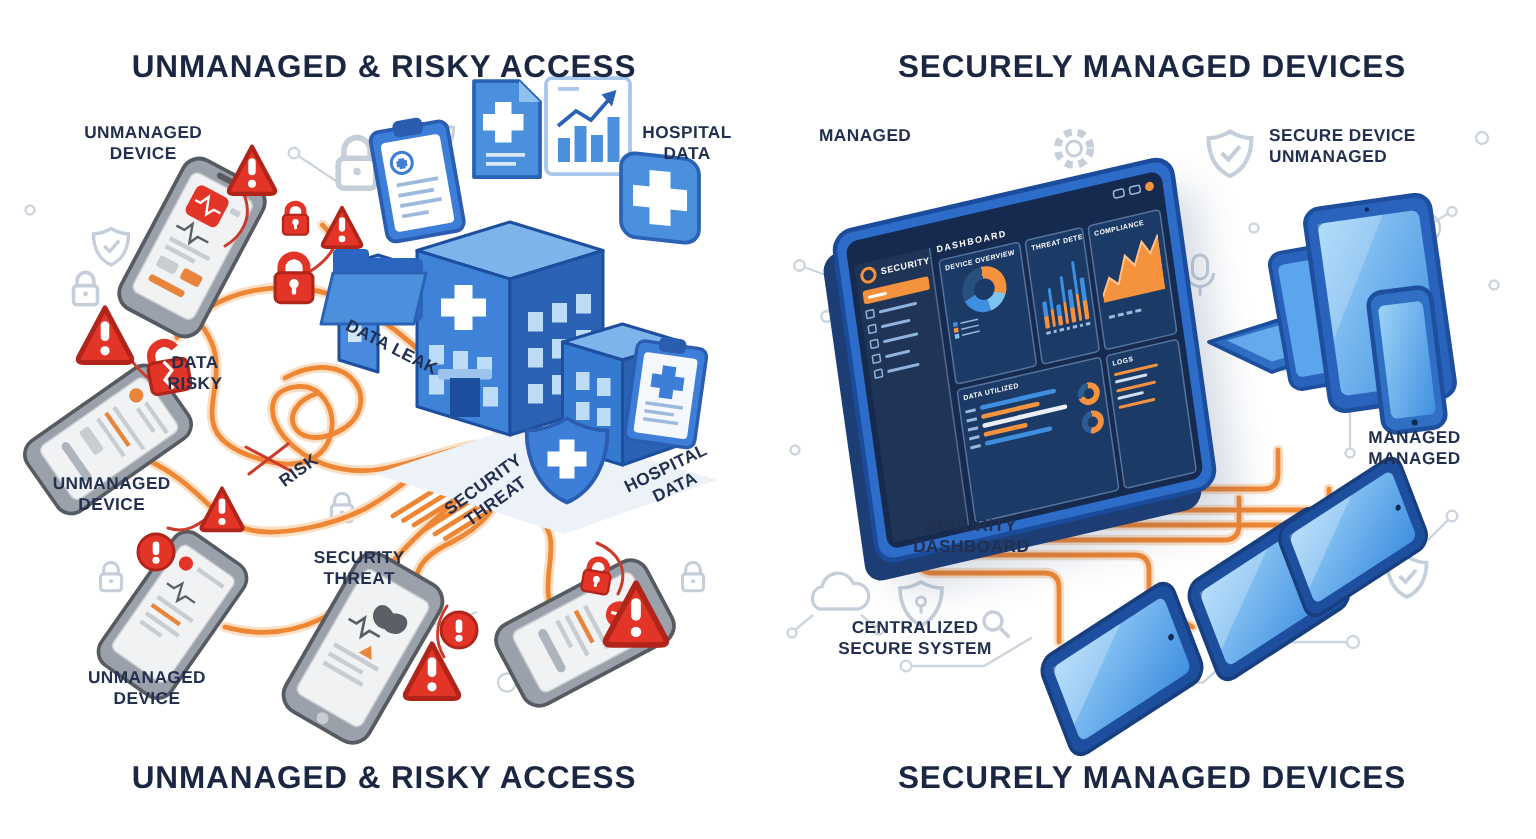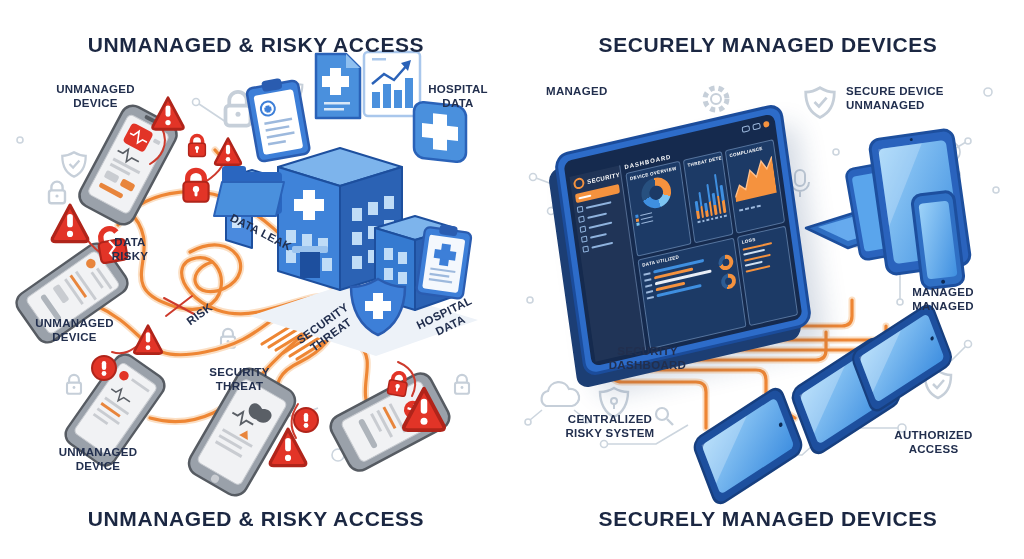--- a/index.html
+++ b/index.html
@@ -648,20 +648,16 @@
 <div class="lbl" style="left:590px;top:345px;width:115px">
   <span>SECURITY</span>
       <span>DASHBOARD</span>
     </div>
 <div class="lbl" style="left:898px;top:286px;width:90px">
   <span>MANAGED</span>
       <span>MANAGED</span>
     </div>
 <div class="lbl" style="left:540px;top:413px;width:140px">
   <span>CENTRALIZED</span>
-      <span>RISKY SYSTEM</span>
-    </div>
-<div class="lbl" style="left:876px;top:429px;width:115px">
-  <span>AUTHORIZED</span>
-      <span>ACCESS</span>
+      <span>SECURE SYSTEM</span>
     </div>
 
 </div>
 
 </body></html>

